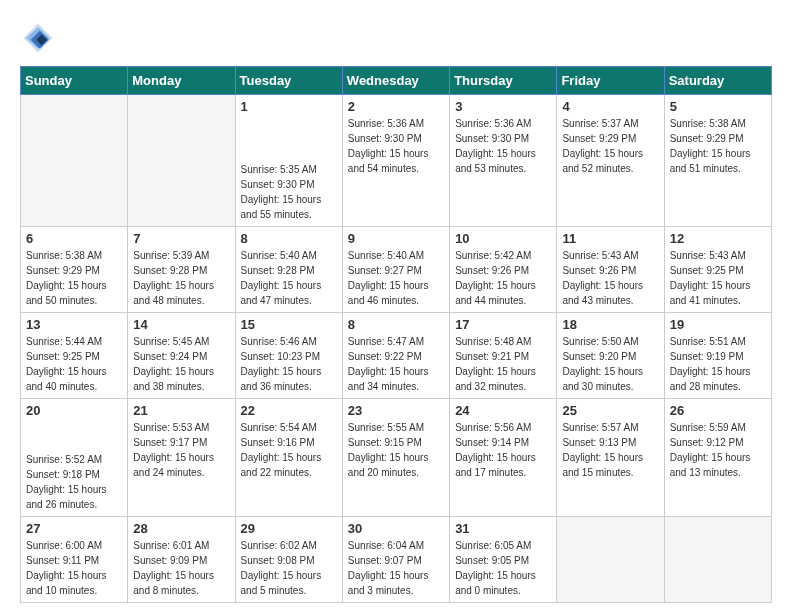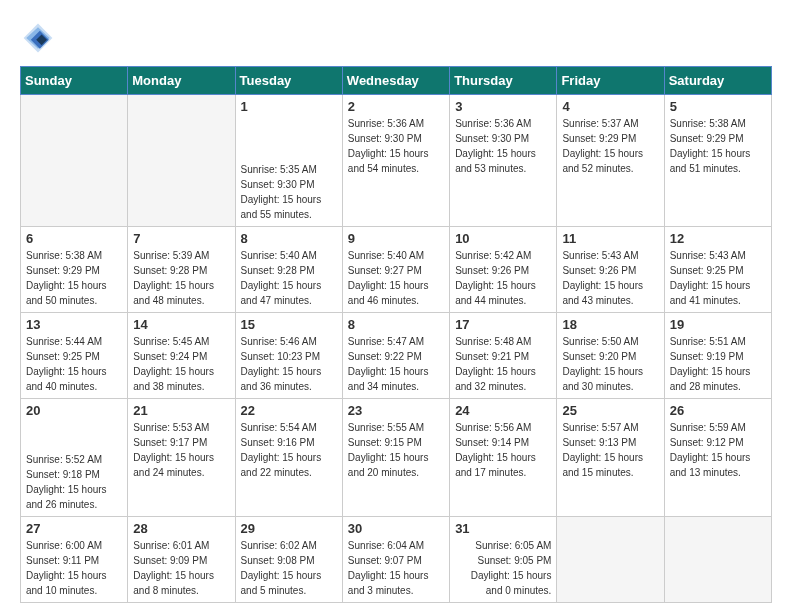--- a/index.html
+++ b/index.html
@@ -338,21 +338,21 @@
         </td>
         <td>
           <span class="day-number">30</span>
           <div class="day-info" style="white-space: pre-line;">Sunrise: 6:04 AM
 Sunset: 9:07 PM
 Daylight: 15 hours
 and 3 minutes.</div>
         </td>
         <td>
           <span class="day-number">31</span>
-          <div class="day-info" style="white-space: pre-line; text-align: right;">Sunrise: 6:05 AM
+          <div class="day-info" style="white-space: pre-line;">Sunrise: 6:05 AM
 Sunset: 9:05 PM
 Daylight: 15 hours
 and 0 minutes.</div>
         </td>
         <td class="empty"></td>
         <td class="empty"></td>
       </tr>
     </tbody>
 </table>
 

